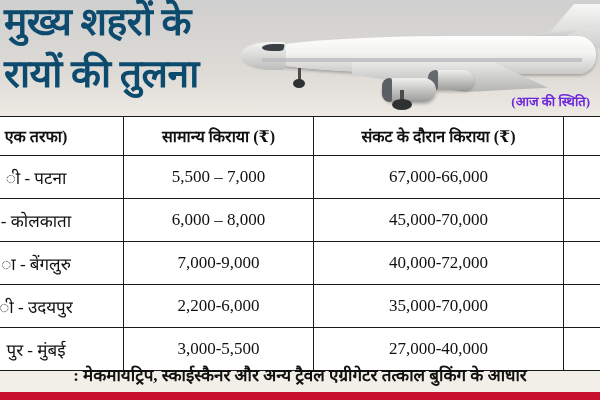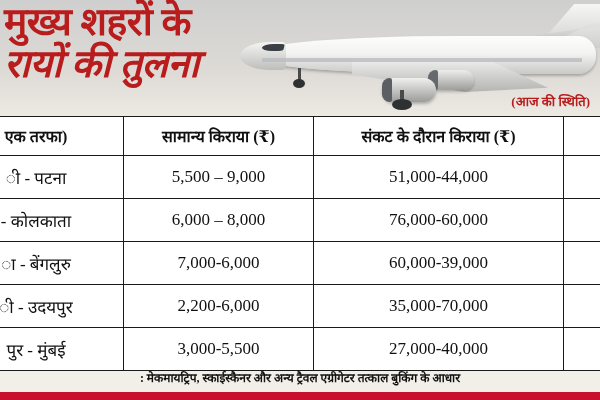--- a/index.html
+++ b/index.html
@@ -139,39 +139,39 @@
 
   
   .headline {
     position: absolute;
     left: 0;
     top: 2px;
     width: 300px;
     padding-left: 4px;
     font-family: "Liberation Serif", "DejaVu Serif", serif;
     font-weight: bold;
-    color: #b91c1c;
+    color: #0c4a6e;
     line-height: 1.02;
     letter-spacing: -0.5px;
   }
   .headline .line {
     display: block;
     font-size: 39px;
     white-space: nowrap;
   }
-  .headline .line2 { margin-top: 2px; font-style: italic; }
+  .headline .line2 { margin-top: 12px; }
 
   .subhead {
     position: absolute;
     right: 10px;
     top: 92px;
     font-family: "Liberation Serif", "DejaVu Serif", serif;
     font-size: 13px;
     font-weight: bold;
-    color: #b91c1c;
+    color: #6d28d9;
     text-align: right;
     width: 420px;
   }
 
   
   .table-wrap {
     position: absolute;
     left: -52px;
     top: 116px;
     width: 700px;
@@ -209,21 +209,21 @@
   col.c-rise   { width: 85px; }
 
   
   .source {
     position: absolute;
     left: 0;
     bottom: 14px;
     width: 600px;
     text-align: center;
     font-family: "Liberation Serif", "DejaVu Serif", serif;
-    font-size: 12px;
+    font-size: 17px;
     font-weight: bold;
     color: #111111;
     white-space: nowrap;
   }
 
   .bottom-bar {
     position: absolute;
     left: 0;
     bottom: 0;
     width: 600px;
@@ -278,34 +278,34 @@
         <tr>
           <th>एक तरफा)</th>
           <th>सामान्य किराया (₹)</th>
           <th>संकट के दौरान किराया (₹)</th>
           <th>वृ</th>
         </tr>
       </thead>
       <tbody>
         <tr>
           <td>ी - पटना</td>
-          <td>5,500 – 9,000</td>
-          <td>51,000-44,000</td>
+          <td>5,500 – 7,000</td>
+          <td>67,000-66,000</td>
           <td>~</td>
         </tr>
         <tr>
           <td>- कोलकाता</td>
           <td>6,000 – 8,000</td>
-          <td>76,000-60,000</td>
+          <td>45,000-70,000</td>
           <td>~</td>
         </tr>
         <tr>
           <td>ा - बेंगलुरु</td>
-          <td>7,000-6,000</td>
-          <td>60,000-39,000</td>
+          <td>7,000-9,000</td>
+          <td>40,000-72,000</td>
           <td>~</td>
         </tr>
         <tr>
           <td>ी - उदयपुर</td>
           <td>2,200-6,000</td>
           <td>35,000-70,000</td>
           <td>~</td>
         </tr>
         <tr>
           <td>पुर - मुंबई</td>

